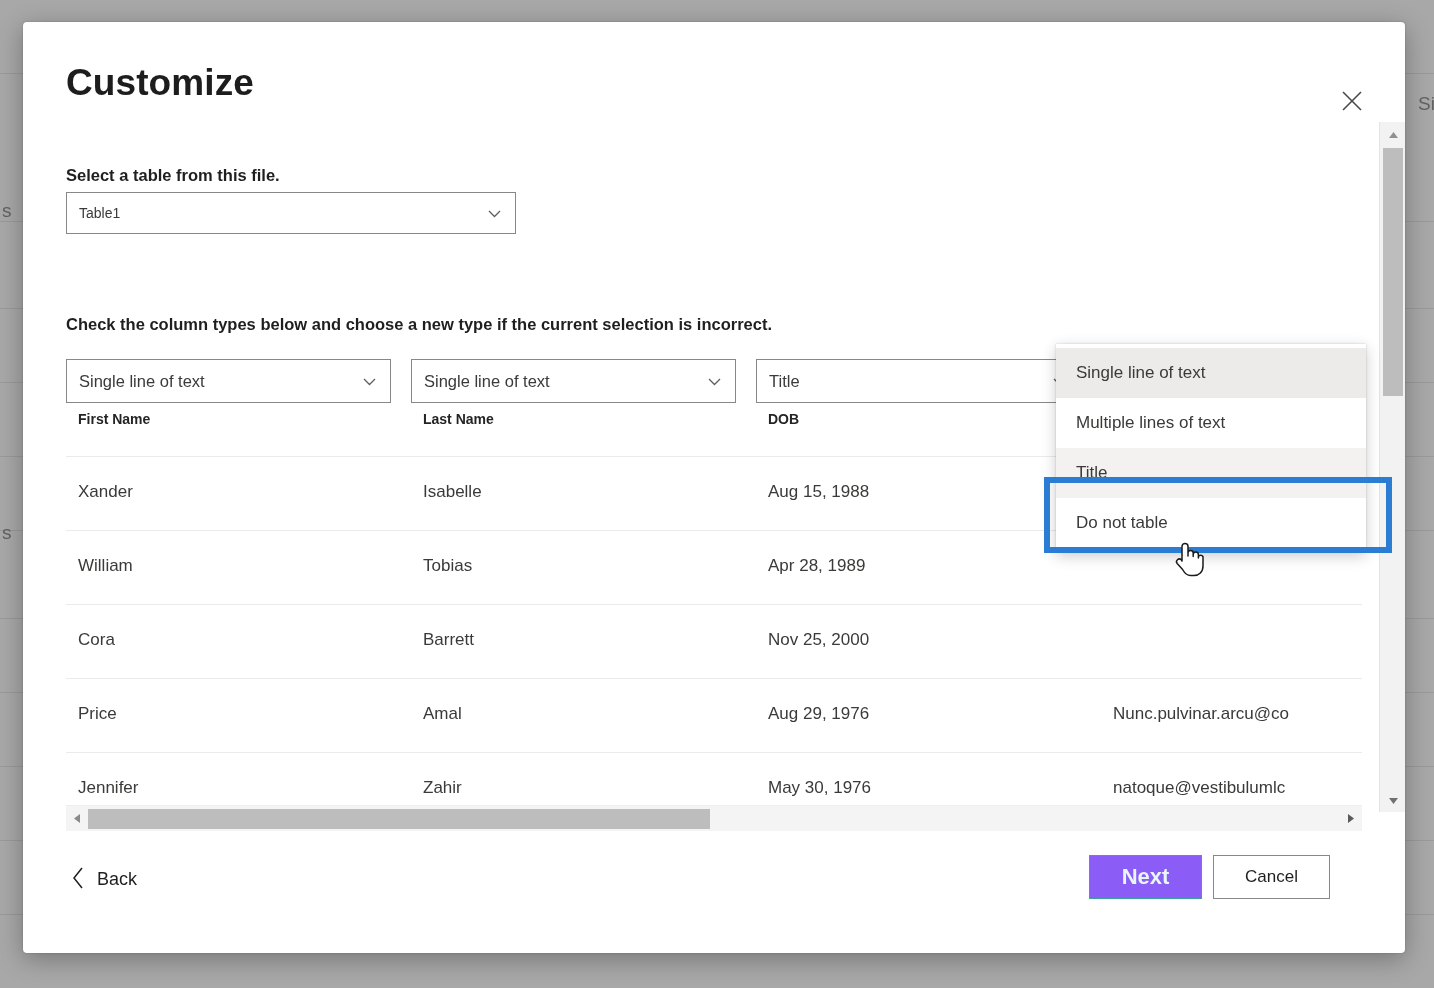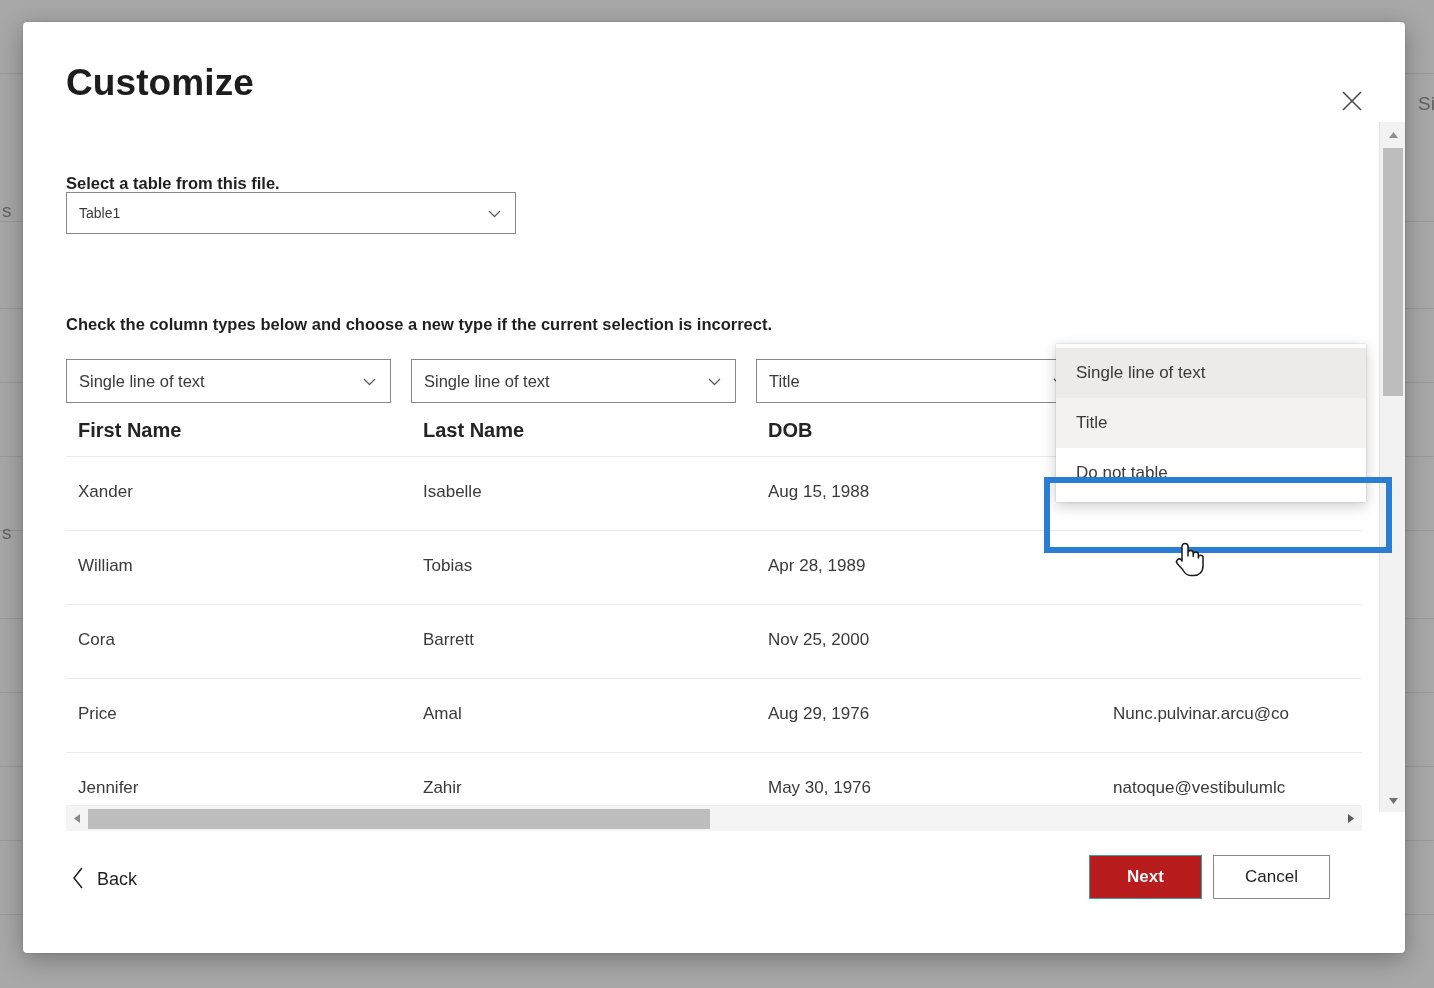--- a/index.html
+++ b/index.html
@@ -52,21 +52,21 @@
     width: 34px; height: 34px;
     display: flex; align-items: center; justify-content: center;
     cursor: pointer; background: transparent; border: none; padding: 0;
   }
   #close-btn svg { display: block; }
 
   .section-label {
     position: absolute;
     font-size: 16.5px; font-weight: 700; color: #1f1f1f;
   }
-  #label-table { left: 43px; top: 144px; margin-top: 8px; }
+  #label-table { left: 43px; top: 144px; }
   #label-types { left: 43px; top: 293px; }
 
   
   #table-select {
     position: absolute; left: 43px; top: 170px;
     width: 450px; height: 42px;
     border: 1px solid #8a8886; background: #fff;
     display: flex; align-items: center;
     padding: 0 12px;
     cursor: pointer;
@@ -94,22 +94,22 @@
   .type-select {
     position: absolute; top: 0; height: 44px;
     border: 1px solid #8a8886; background: #fff;
     display: flex; align-items: center; padding: 0 12px;
     cursor: pointer;
   }
   .type-select .val { flex: 1; font-size: 16.5px; color: #3b3a39; }
 
   .hdr-row { position: absolute; left: 0; top: 52px; height: 38px; }
   .hdr-cell {
-    position: absolute; top: 8px;
-    font-size: 20px; font-weight: 700; color: #252423;
+    position: absolute; top: 0;
+    font-size: 14px; font-weight: 700; color: #252423;
     white-space: nowrap;
   }
 
   .data-row {
     position: absolute; left: 0; width: 1460px; height: 74px;
     border-top: 1px solid #ebebeb;
   }
   .data-cell {
     position: absolute; top: 25px;
     font-size: 17px; color: #3b3a39; white-space: nowrap;
@@ -191,22 +191,22 @@
   #back-btn {
     position: absolute; left: 45px; bottom: 57px;
     display: flex; align-items: center; gap: 12px;
     cursor: pointer; background: none; border: none; padding: 4px;
   }
   #back-btn .lbl { font-size: 18px; color: #201f1e; }
 
   #next-btn {
     position: absolute; right: 203px; bottom: 54px;
     width: 113px; height: 44px;
-    background: #b91c1c; border: 1px solid #3aa3a0;
-    color: #e8f6f6; font-size: 17px; font-weight: 700;
+    background: #8b5cf6; border: 1px solid #3aa3a0;
+    color: #e8f6f6; font-size: 22px; font-weight: 700;
     cursor: pointer;
     font-family: "Liberation Sans", sans-serif;
   }
   #cancel-btn {
     position: absolute; right: 75px; bottom: 54px;
     width: 117px; height: 44px;
     background: #ffffff; border: 1px solid #8a8886;
     color: #201f1e; font-size: 17px;
     cursor: pointer;
     font-family: "Liberation Sans", sans-serif;
@@ -380,20 +380,21 @@
     </span>
     <span class="lbl">Back</span>
   </button>
 
   <button id="next-btn">Next</button>
   <button id="cancel-btn">Cancel</button>
 </div>
 
 <div id="type-menu">
   <div class="menu-item selected">Single line of text</div>
+  <div class="menu-item">Multiple lines of text</div>
   <div class="menu-item hover">Title</div>
   <div class="menu-item">Do not table</div>
 </div>
 
 <div id="menu-highlight"></div>
 
 <div id="cursor-hand">
   <svg width="32" height="38" viewBox="0 0 32 38">
     <path d="M10 22 L10 7.5 A3 3 0 0 1 16 7.5 L16 17 L16 14 A2.6 2.6 0 0 1 21.2 14 L21.2 17.5 L21.2 15.6 A2.6 2.6 0 0 1 26.4 15.6 L26.4 19 L26.4 17.6 A2.6 2.6 0 0 1 31 17.6 L31 27 C31 33 27 36.5 22 36.5 L18.5 36.5 C14.5 36.5 12.5 34 10.6 30.5 L5.2 24.6 A2.8 2.8 0 0 1 9.3 20.8 Z" fill="#ffffff" stroke="#1b1b1b" stroke-width="1.5" stroke-linejoin="round"></path>
   </svg>

